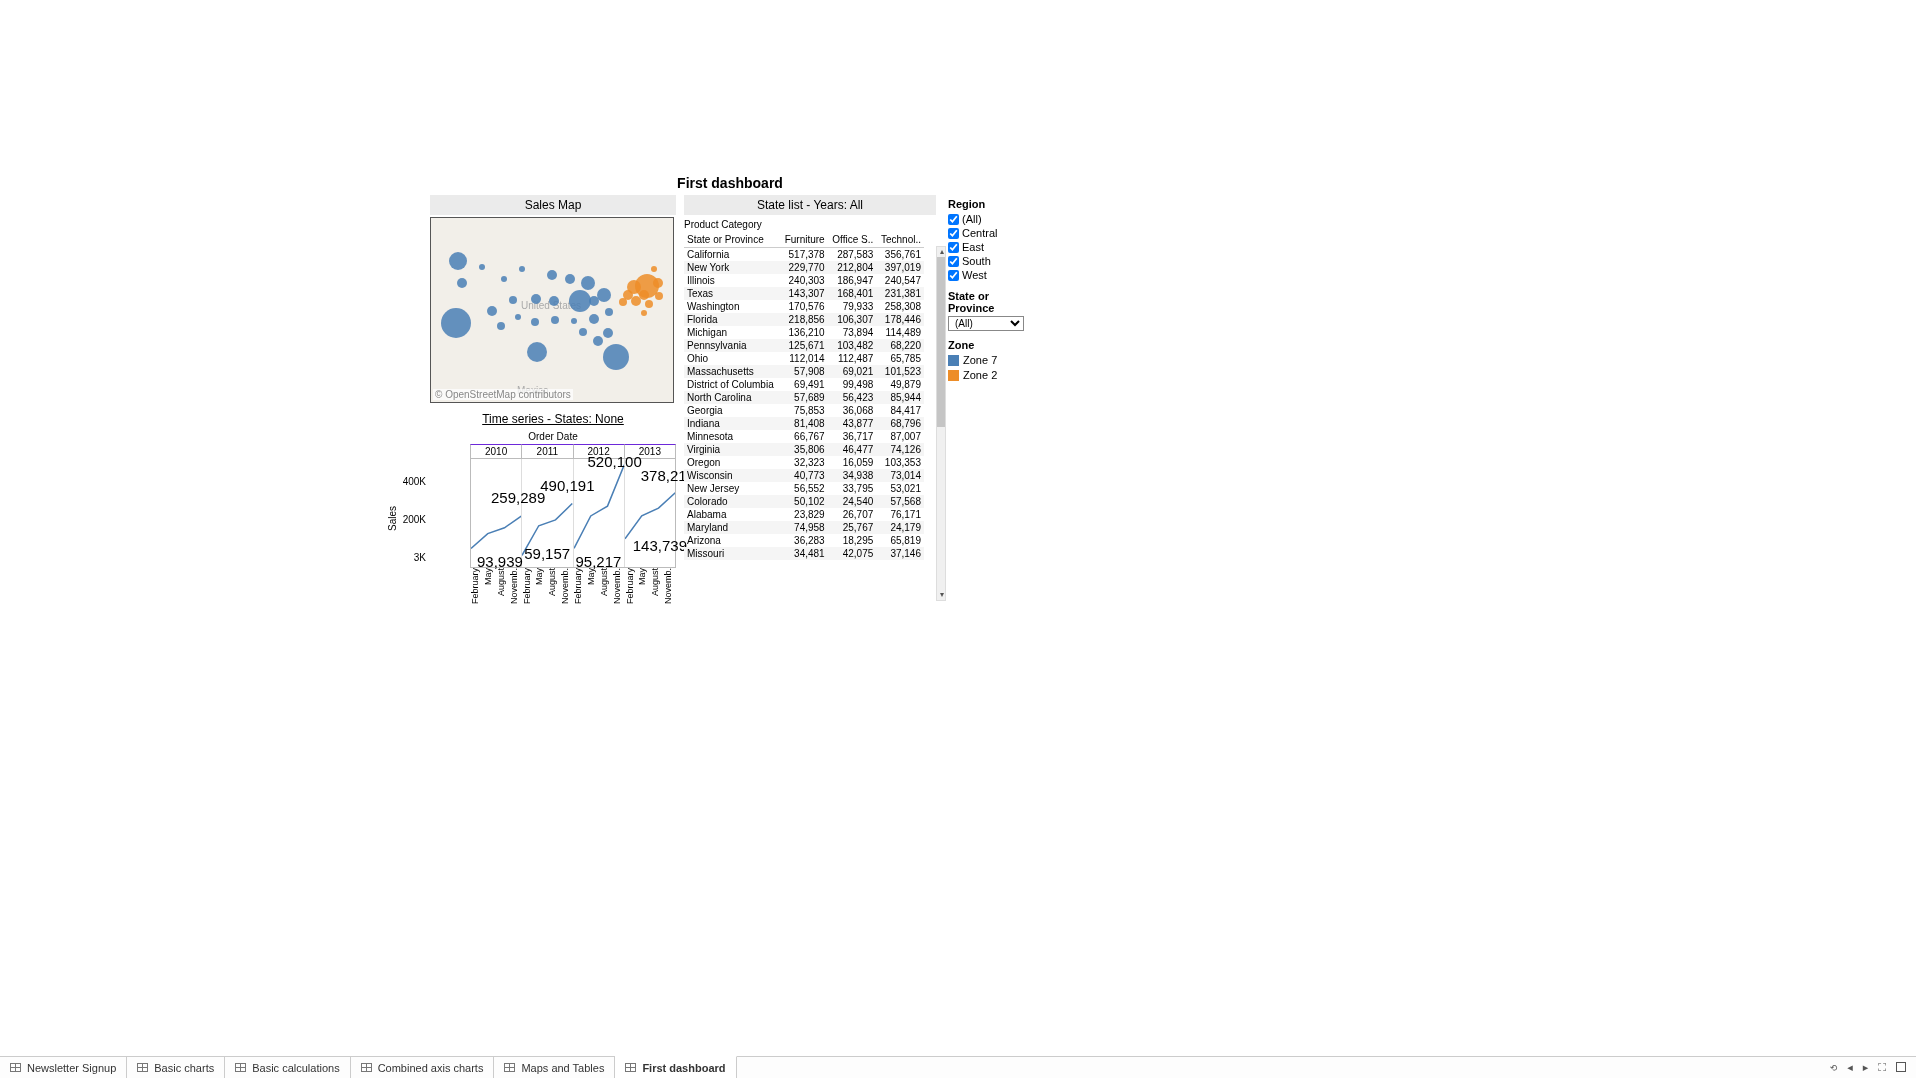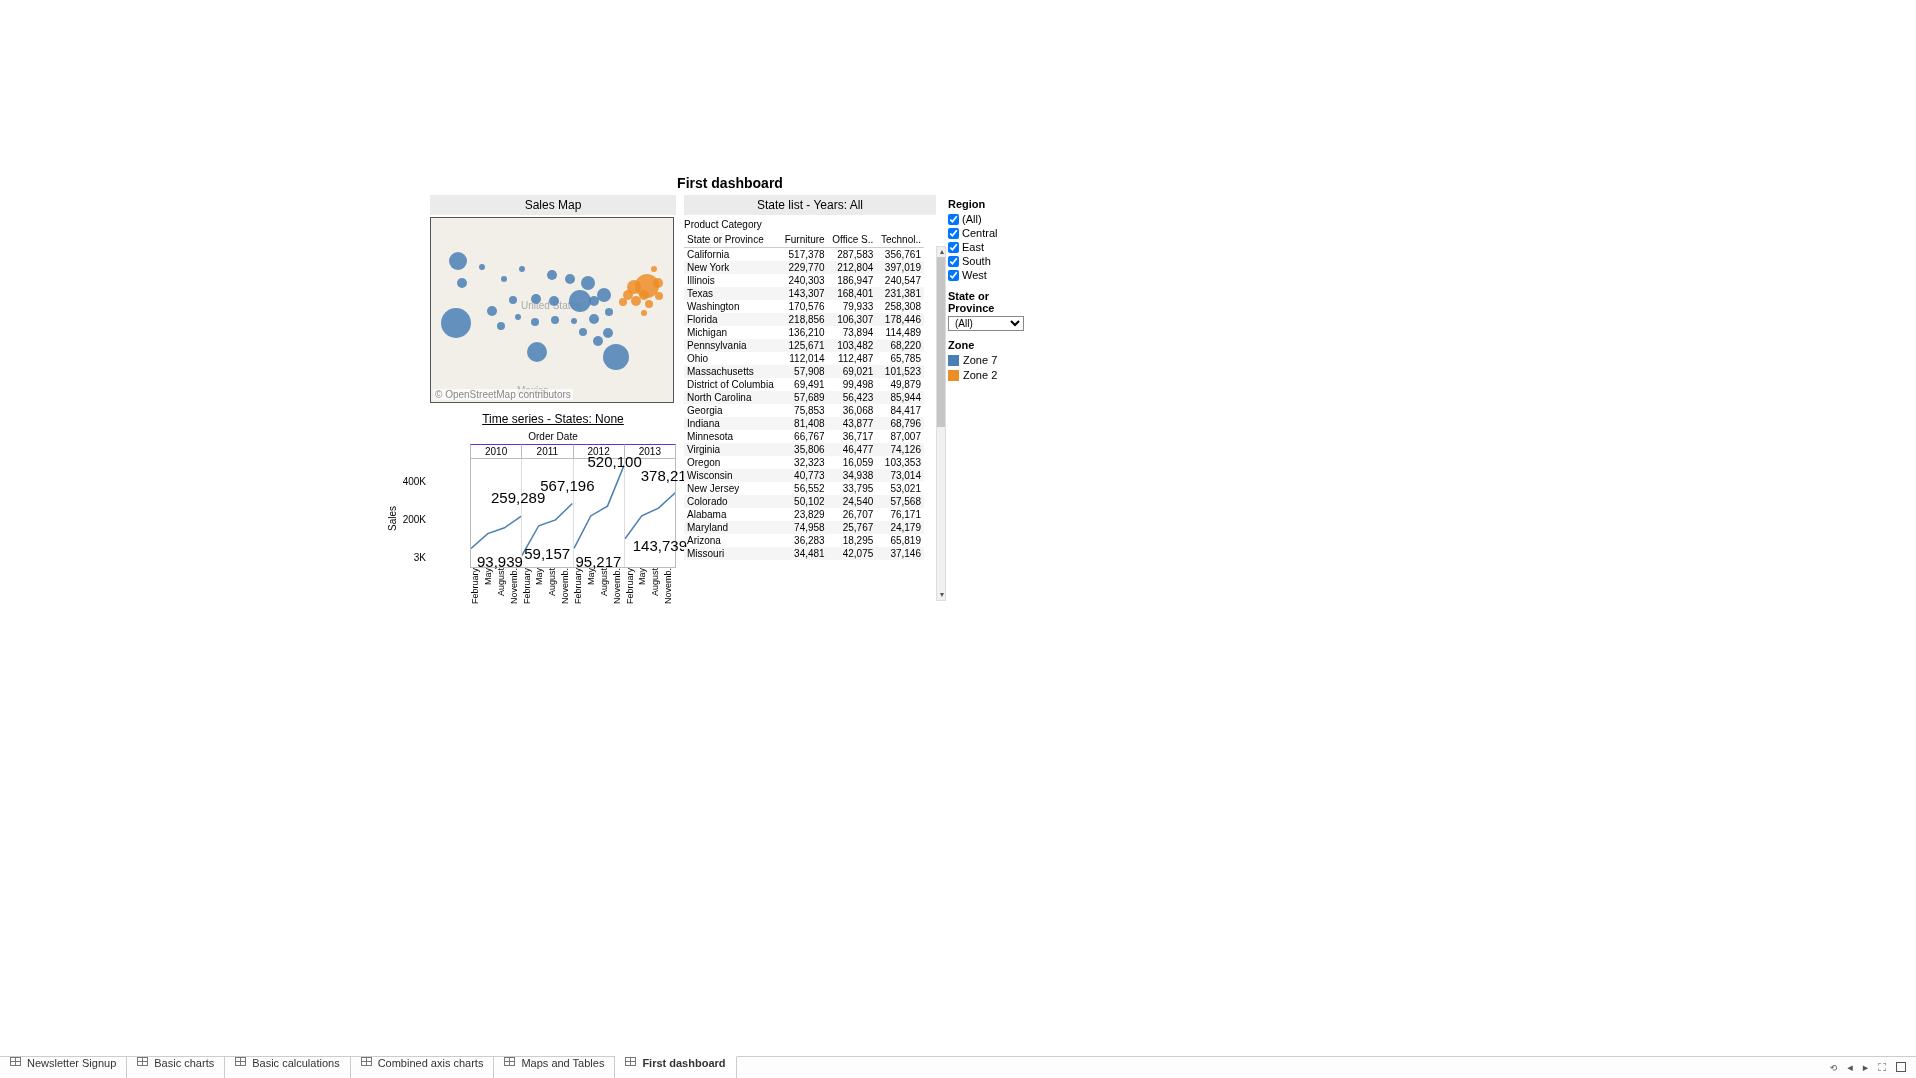--- a/index.html
+++ b/index.html
@@ -57,21 +57,21 @@
 .filter-title { font-weight: bold; font-size: 11px; margin-bottom: 2px; }
 .filter-group { margin-bottom: 8px; }
 .chk { display: flex; align-items: center; gap: 3px; font-size: 11px; line-height: 14px; }
 .chk input { width: 11px; height: 11px; }
 .sel { width: 76px; font-size: 10px; border: 1px solid #888; background: #fff; padding: 0 2px; }
 .legend-item { display: flex; align-items: center; gap: 4px; font-size: 11px; line-height: 15px; }
 .legend-sw { width: 11px; height: 11px; }
 
 
 .tabs-bar { position: absolute; left: 0; bottom: 0; width: 100%; height: 22px; border-top: 1px solid #ccc; background: #fdfdfd; display: flex; align-items: stretch; }
-.tab { display: flex; align-items: flex-start; gap: 6px; padding: 0 10px; border-right: 1px solid #ccc; font-size: 11px; color: #333; cursor: pointer; }
+.tab { display: flex; align-items: center; gap: 6px; padding: 0 10px; border-right: 1px solid #ccc; font-size: 11px; color: #333; cursor: pointer; }
 .tab.active { font-weight: bold; background: #fff; border-top: 1px solid #fff; margin-top: -1px; }
 .tab-icon { width: 11px; height: 9px; border: 1px solid #777; display: inline-block; position: relative; }
 .tab-icon::before { content: ""; position: absolute; left: 0; top: 3px; width: 100%; border-top: 1px solid #777; }
 .tab-icon::after { content: ""; position: absolute; left: 4px; top: 0; height: 100%; border-left: 1px solid #777; }
 .tabs-right { margin-left: auto; display: flex; align-items: center; gap: 10px; padding-right: 10px; color: #555; }
 .ctrl-icon { font-size: 11px; cursor: pointer; }
 .sq { display:inline-block; width:10px; height:10px; border:1px solid #555; }
 
 svg .line { fill: none; stroke: #4a7fb5; stroke-width: 1.5; }
 </style>
@@ -144,21 +144,21 @@
           <span class="ts-sales">Sales</span>
           <span class="ts-ylabel" style="top:18px;">400K</span>
           <span class="ts-ylabel" style="top:56px;">200K</span>
           <span class="ts-ylabel" style="top:94px;">3K</span>
           <div class="ts-chart" id="ts-chart">
               <div class="ts-seg"><svg width="100%" height="100%" viewBox="0 0 50 110" preserveAspectRatio="none">
                   <polyline points="0,91.2122 16.666666666666664,76 33.33333333333333,70 50,58.1422" class="line"></polyline>
                 </svg><span class="ts-ann" style="left: 6px; top: 94px;">93,939</span><span class="ts-ann" style="left: 20px; top: 30px;">259,289</span></div>
               <div class="ts-seg"><svg width="100%" height="100%" viewBox="0 0 50 110" preserveAspectRatio="none">
                   <polyline points="0,98.1686 16.666666666666664,68 33.33333333333333,62 50,45.38980000000001" class="line"></polyline>
-                </svg><span class="ts-ann" style="left: 2px; top: 86px;">59,157</span><span class="ts-ann" style="left: 18px; top: 18px;">567,196</span></div>
+                </svg><span class="ts-ann" style="left: 2px; top: 86px;">59,157</span><span class="ts-ann" style="left: 18px; top: 18px;">490,191</span></div>
               <div class="ts-seg"><svg width="100%" height="100%" viewBox="0 0 50 110" preserveAspectRatio="none">
                   <polyline points="0,90.95660000000001 16.666666666666664,58 33.33333333333333,48.00000000000001 50,5.980000000000004" class="line"></polyline>
                 </svg><span class="ts-ann" style="left: 2px; top: 94px;">95,217</span><span class="ts-ann" style="left: 14px; top: -6px;">520,100</span></div>
               <div class="ts-seg"><svg width="100%" height="100%" viewBox="0 0 50 110" preserveAspectRatio="none">
                   <polyline points="0,81.2522 16.666666666666664,58 33.33333333333333,50.00000000000001 50,34.357600000000005" class="line"></polyline>
                 </svg><span class="ts-ann" style="left: 8px; top: 78px;">143,739</span><span class="ts-ann" style="left: 16px; top: 8px;">378,212</span></div>
             </div>
         </div>
         <div class="ts-months" id="ts-months">
             <div class="ts-mgroup">

